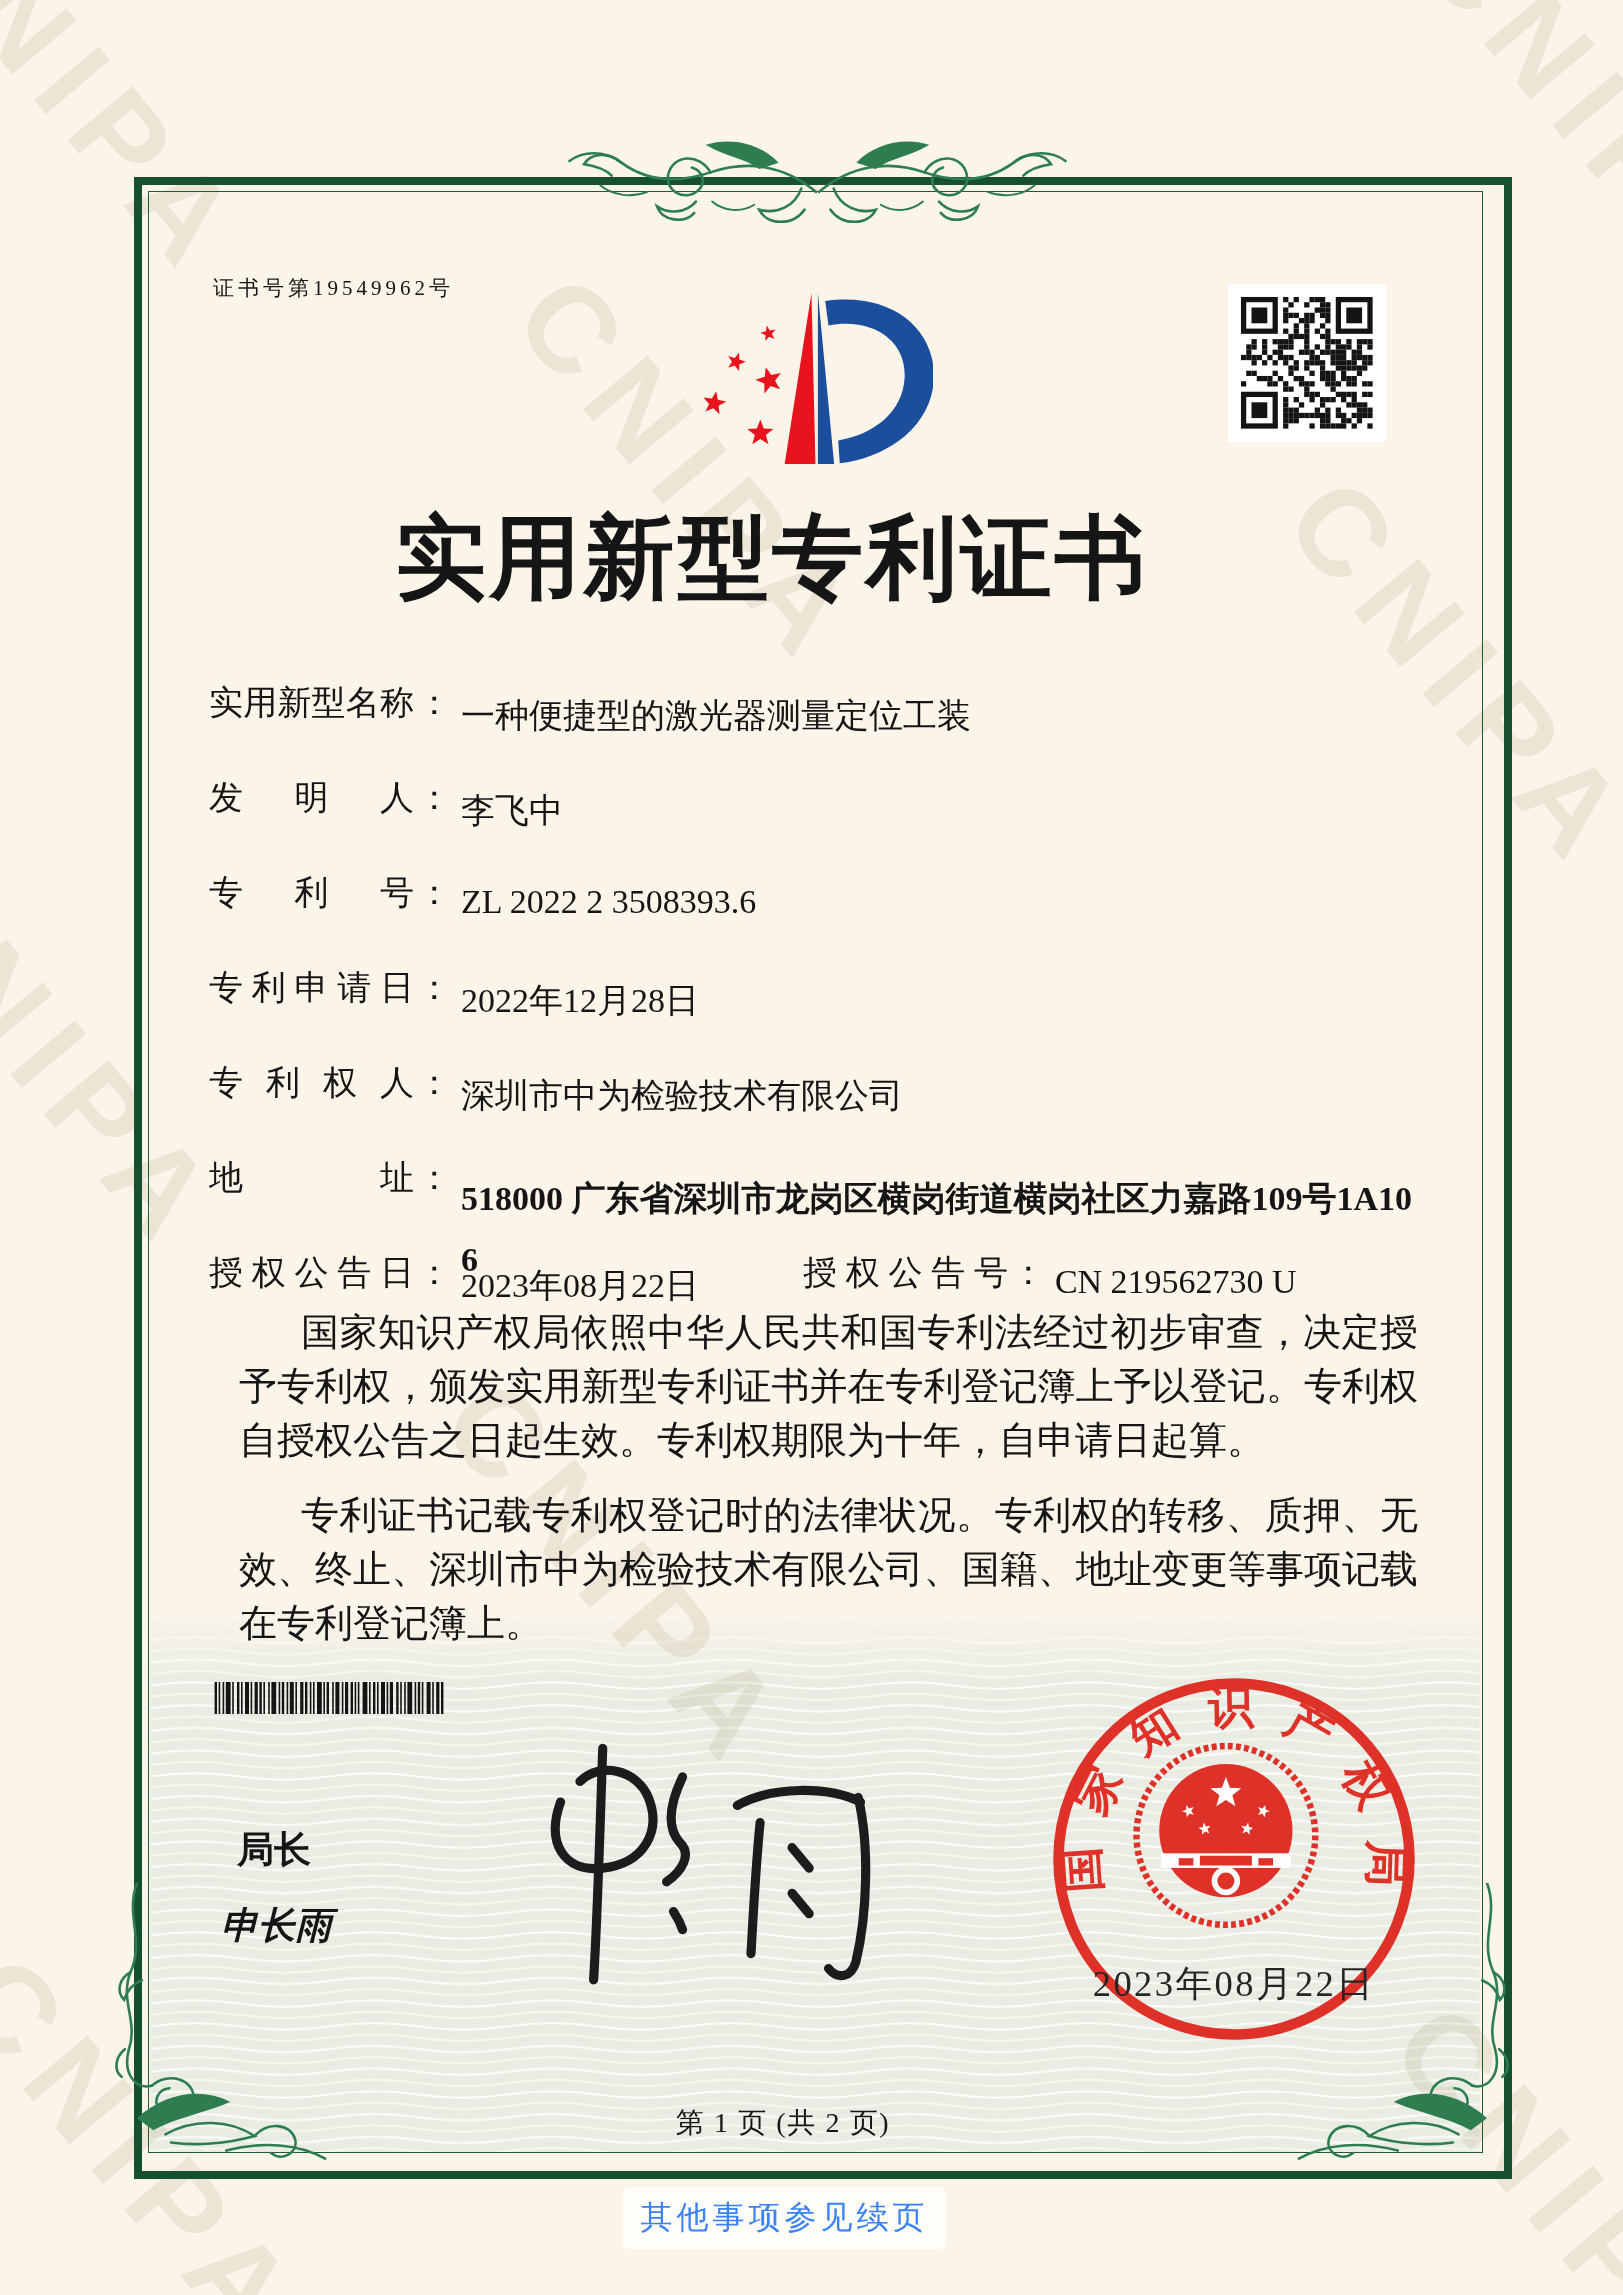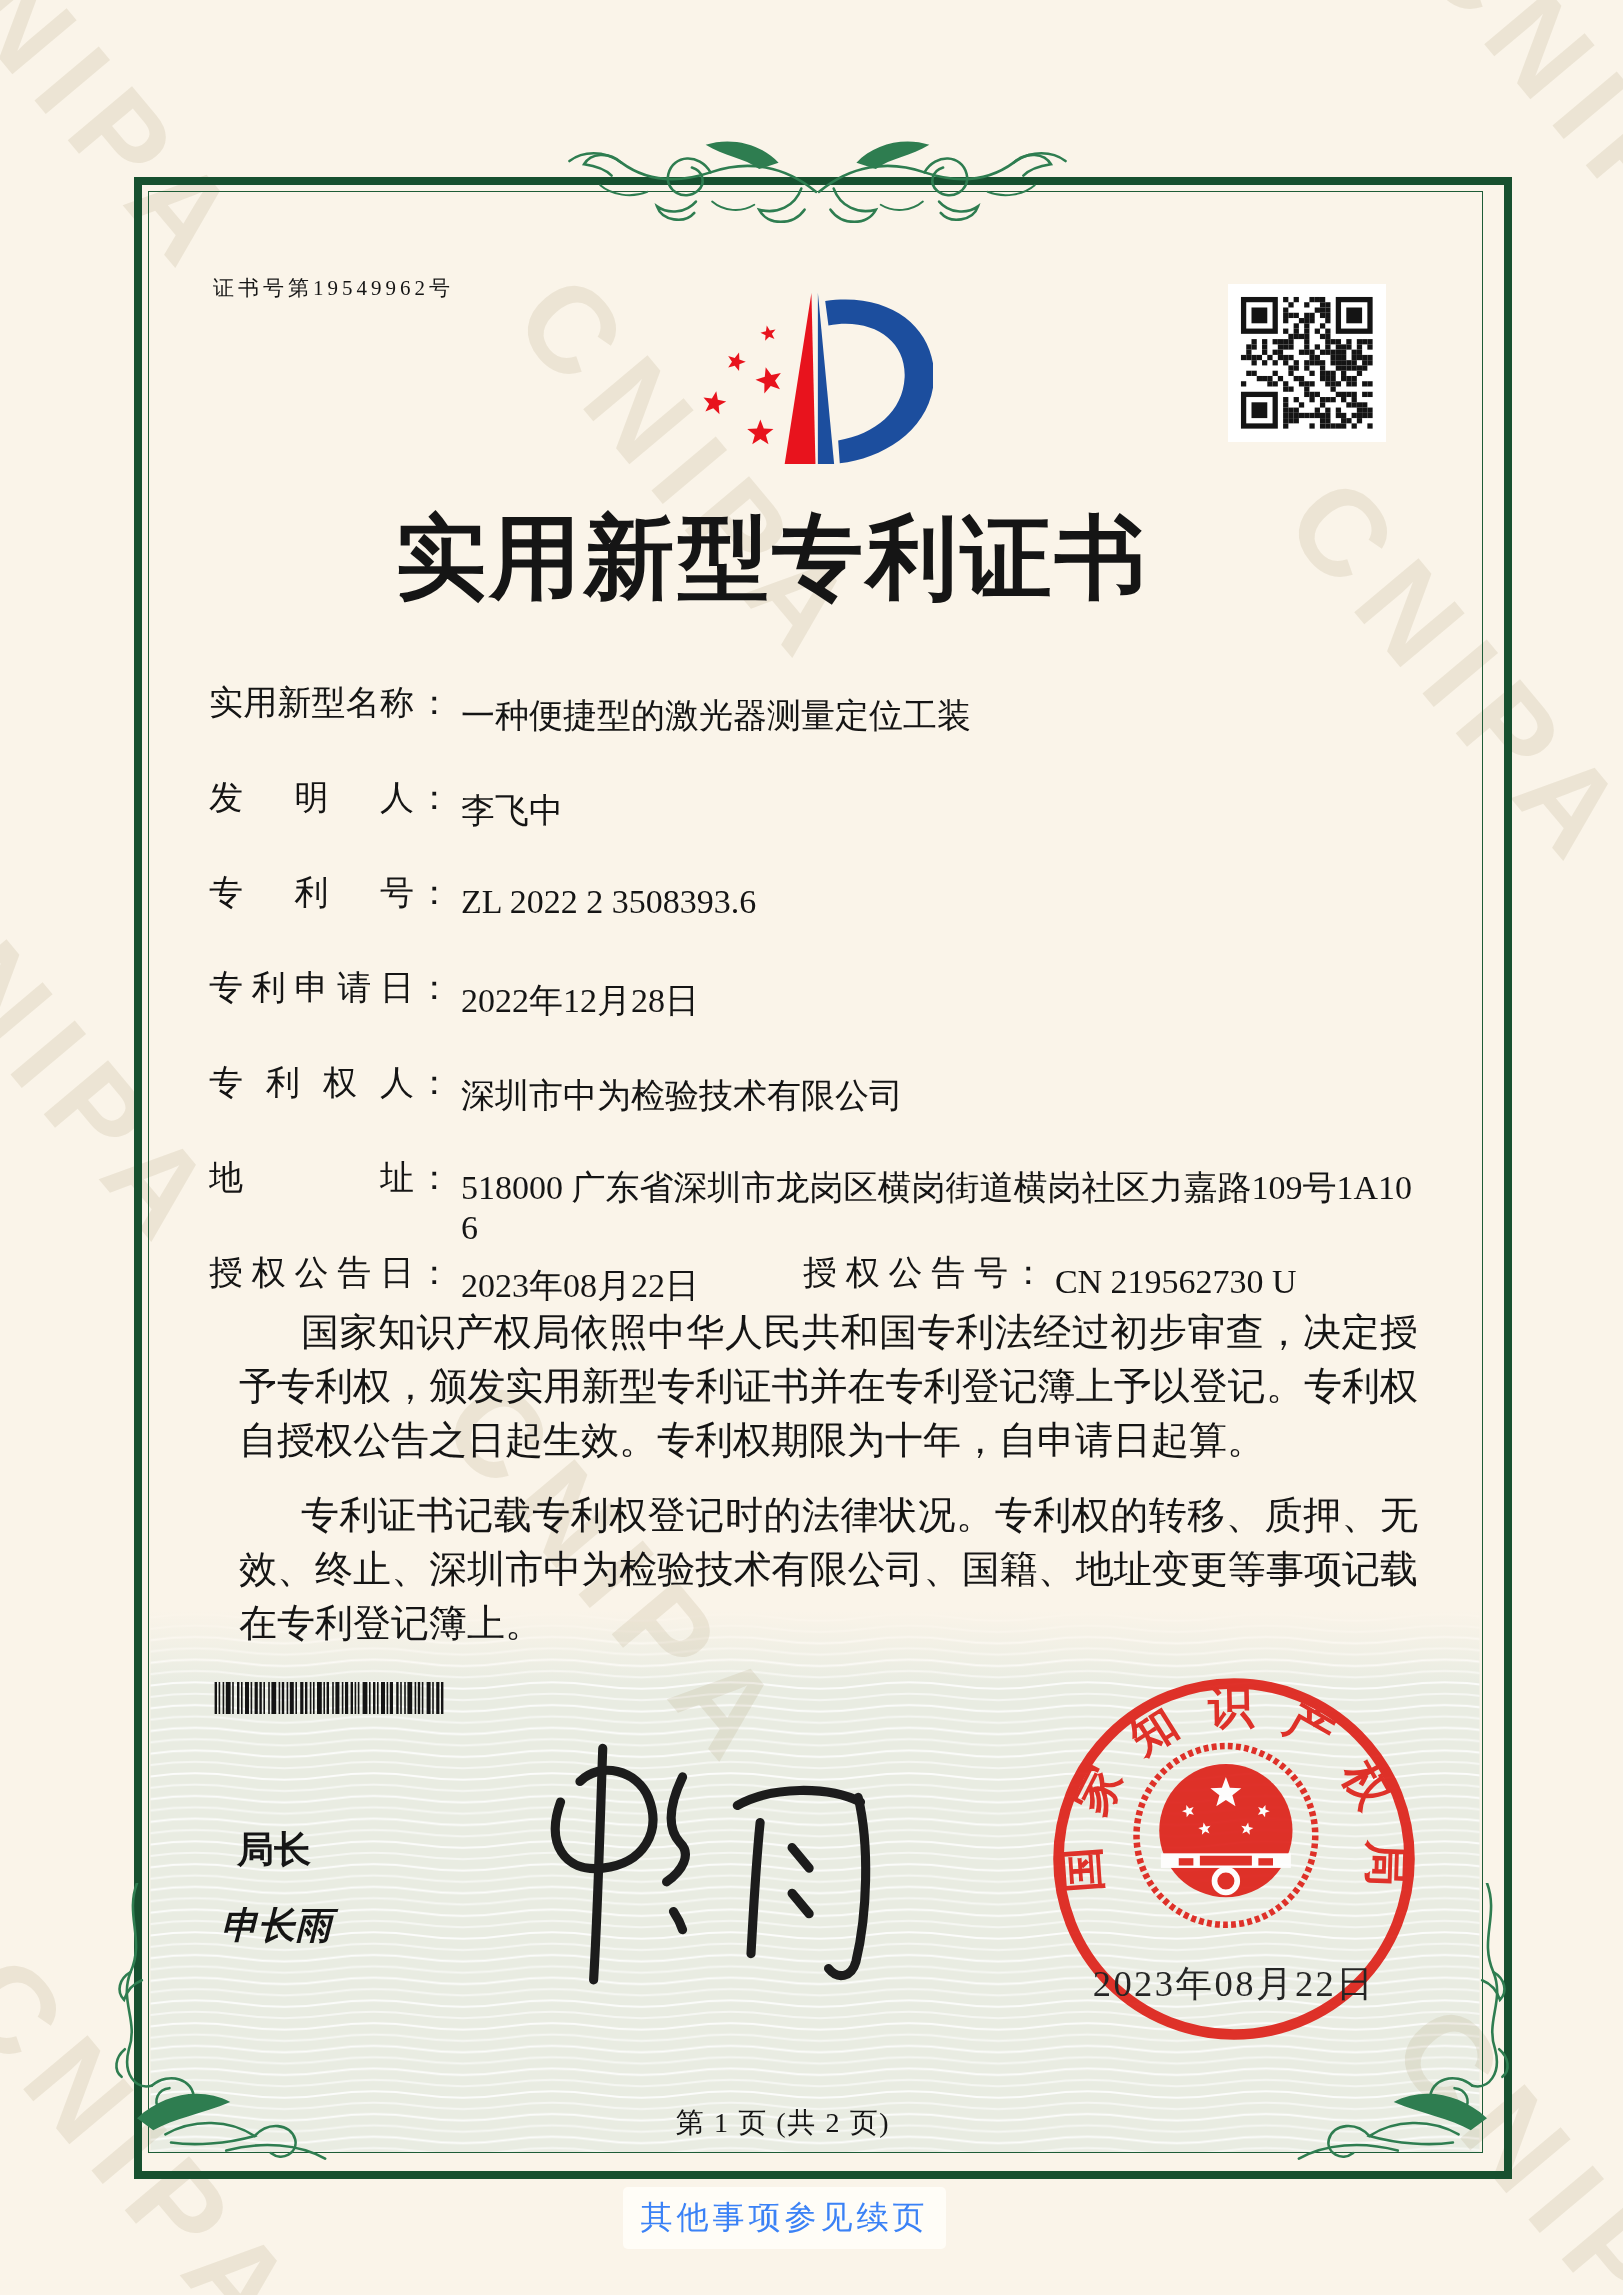--- a/index.html
+++ b/index.html
@@ -21,21 +21,21 @@
   .cert-no{left:213px;top:274px;font-size:21px;letter-spacing:4px;z-index:4;}
   .logo{left:702px;top:291px;z-index:4;}
   .qr{left:1228px;top:284px;z-index:4;}
   .title{left:0;top:497px;width:1544px;text-align:center;font-size:91px;font-weight:900;
          letter-spacing:3.2px;z-index:4;}
   
   .frow{position:absolute;left:209px;z-index:4;font-size:34px;white-space:nowrap;}
   .flabel{display:inline-block;width:205px;text-align:justify;text-align-last:justify;vertical-align:top;}
   .fcolon{display:inline-block;margin:0 9.7px 0 3.2px;vertical-align:top;}
   .fvalue{display:inline-block;vertical-align:top;margin-top:13px;}
-  .fvalue.wrap{white-space:normal;width:966px;word-break:break-all;line-height:40px;}
+  .fvalue.wrap{white-space:normal;width:966px;word-break:break-all;line-height:61px;font-weight:bold;}
   .fgroup2{position:absolute;left:594px;top:0;}
   
   .paras{left:239px;top:1305px;width:1187px;z-index:4;}
   .paras p{margin:0 8px 21px 0;font-size:38px;line-height:54px;text-indent:62px;text-align:justify;}
   
   .barcode{left:213px;top:1682px;z-index:4;}
   
   .signer-title{left:237px;top:1825px;font-family:"Liberation Sans","DejaVu Sans",sans-serif;
                 font-weight:700;font-size:37px;z-index:4;}
   .signer-name{left:221px;top:1901px;font-family:"Liberation Sans","DejaVu Sans",sans-serif;

